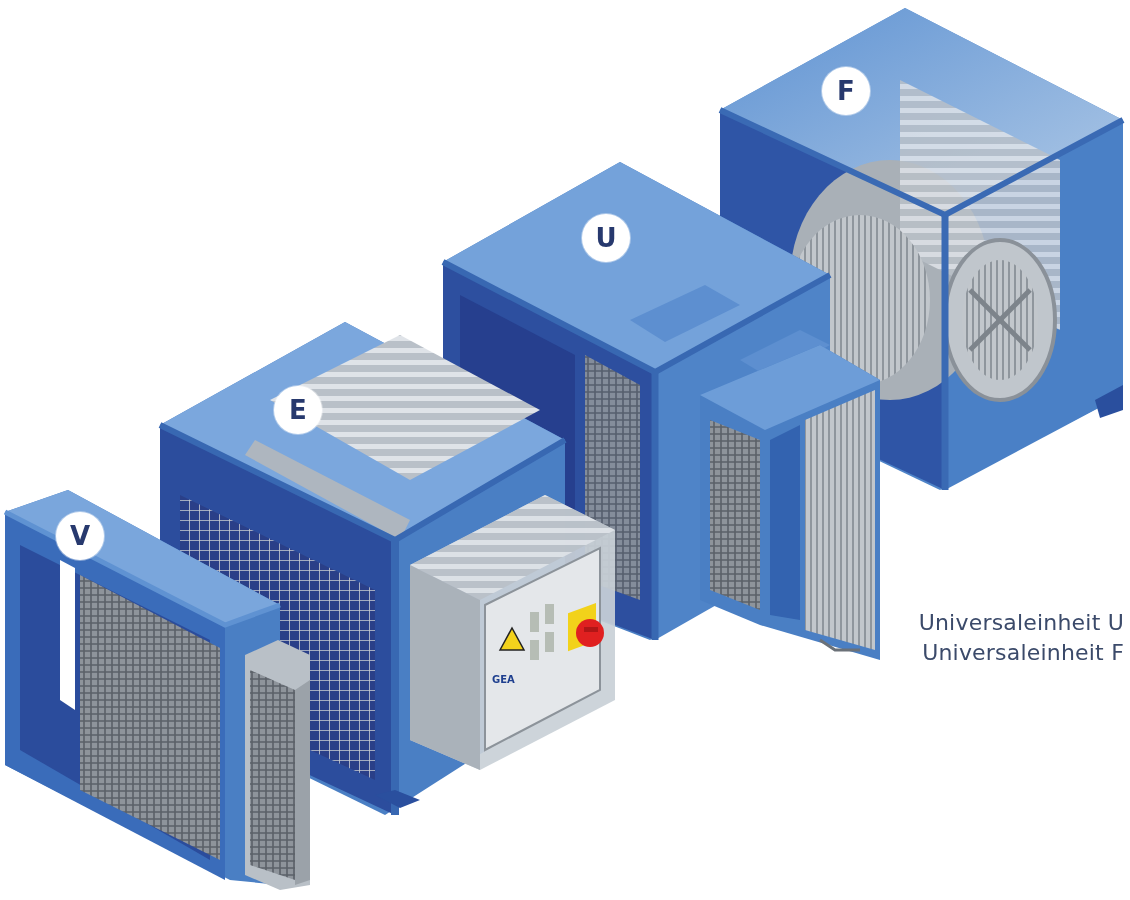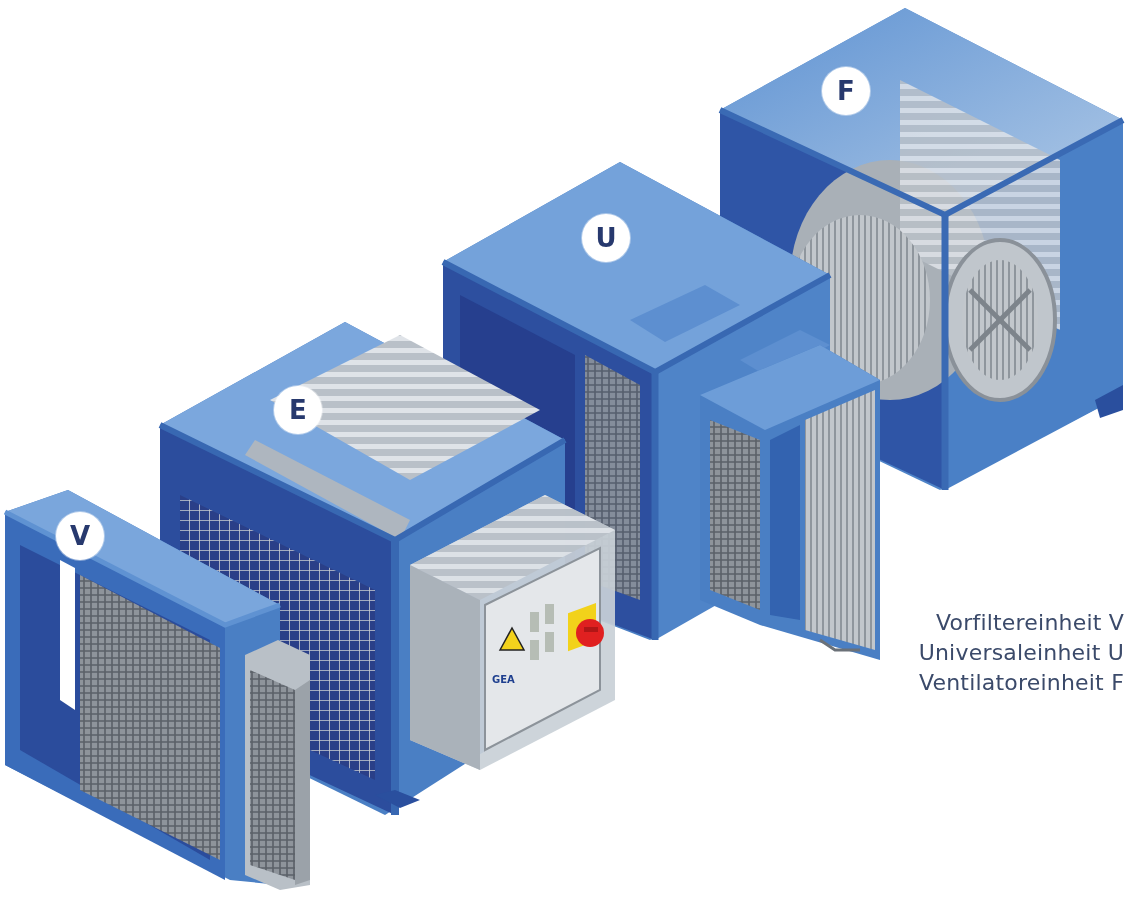--- a/index.html
+++ b/index.html
@@ -140,17 +140,16 @@
     </div>
   <div class="badge" style="left:274px;top:386px;">
       <span>E</span>
     </div>
   <div class="badge" style="left:56px;top:512px;">
       <span>V</span>
     </div>
 
   
   <div class="legend">
-    <div class="legend-line">Vorfiltereinheit V</div>
     <div class="legend-line">Universaleinheit U</div>
-    <div class="legend-line">Ventilatoreinheit F</div>
+    <div class="legend-line">Universaleinheit F</div>
   </div>
 </div>
 
 </body></html>

